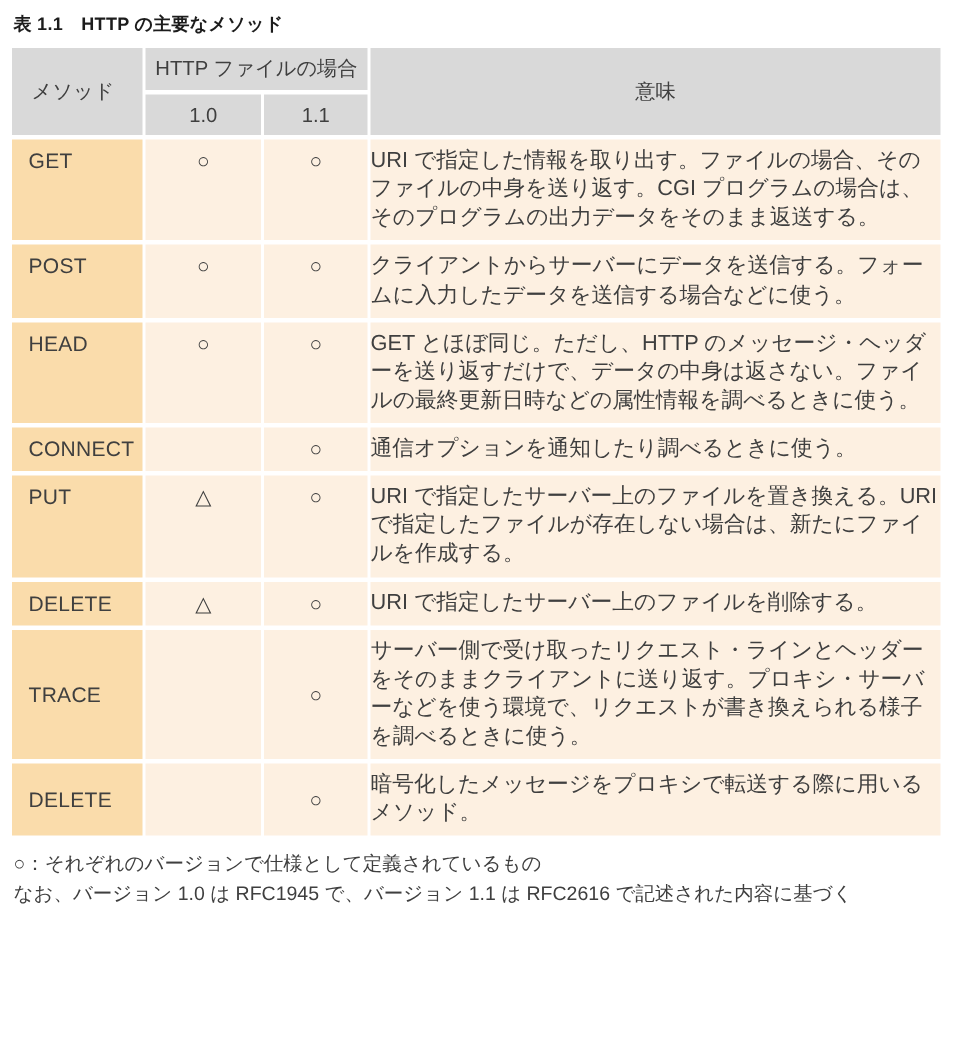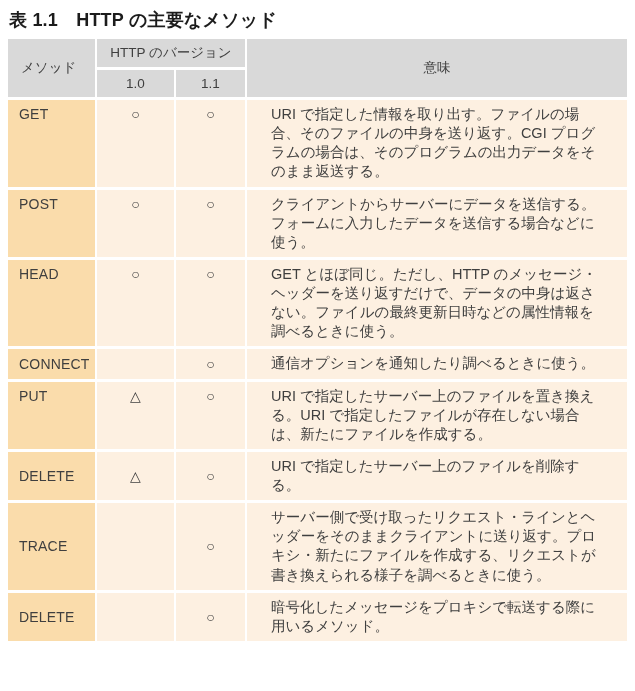--- a/index.html
+++ b/index.html
@@ -13,21 +13,21 @@
   html, body {
     width: 635px;
     height: 691px;
     overflow: hidden;
     background: #ffffff;
     font-family: "Liberation Sans", "DejaVu Sans", sans-serif;
     color: var(--text);
   }
   .page { width: 635px; height: 691px; position: relative; }
   .title {
-    font-size: 18px;
+    font-size: 12px;
     font-weight: bold;
     color: var(--title-color);
     padding: 8px 0 4px 9px;
     letter-spacing: 0.2px;
   }
   table.http-table {
     border-collapse: separate;
     border-spacing: 2px 3px;
     table-layout: fixed;
     width: 623px;
@@ -47,21 +47,21 @@
   }
   th.method-th {
     text-align: left;
     padding-left: 13px;
   }
   th.version-th { height: 28px; }
   th.sub-th     { height: 27px; }
   td {
     font-size: 14.5px;
     line-height: 1.32;
-    padding: 5px 24px;
+    padding: 5px 0;
   }
   td.method-cell {
     background: var(--method-col-bg);
     padding-left: 11px;
     font-size: 14px;
     letter-spacing: 0.2px;
   }
   td.mark-cell {
     background: var(--cell-bg);
     text-align: center;
@@ -93,21 +93,21 @@
   <table class="http-table">
     <colgroup>
       <col class="col-method">
       <col class="col-v10">
       <col class="col-v11">
       <col class="col-meaning">
     </colgroup>
     <thead>
       <tr>
         <th rowspan="2" class="method-th">メソッド</th>
-        <th colspan="2" class="version-th">HTTP のバージョン</th>
+        <th colspan="2" class="version-th">HTTP ファイルの場合</th>
         <th rowspan="2" class="meaning-th">意味</th>
       </tr>
       <tr>
         <th class="sub-th">1.0</th>
         <th class="sub-th">1.1</th>
       </tr>
     </thead>
     <tbody>
         <tr class="valign-top">
       <td class="method-cell">GET</td>
@@ -142,27 +142,29 @@
         <tr class="valign-middle">
       <td class="method-cell">DELETE</td>
       <td class="mark-cell">△</td>
       <td class="mark-cell">○</td>
       <td class="meaning-cell">URI で指定したサーバー上のファイルを削除する。</td>
     </tr>
         <tr class="valign-middle">
       <td class="method-cell">TRACE</td>
       <td class="mark-cell"></td>
       <td class="mark-cell">○</td>
-      <td class="meaning-cell">サーバー側で受け取ったリクエスト・ラインとヘッダーをそのままクライアントに送り返す。プロキシ・新たにファイルを作成する、リクエストが書き換えられる様子を調べるときに使う。</td>
+      <td class="meaning-cell">サーバー側で受け取ったリクエスト・ラインとヘッダーをそのままクライアントに送り返す。プロキシ・サーバーなどを使う環境で、リクエストが書き換えられる様子を調べるときに使う。</td>
     </tr>
         <tr class="valign-middle">
       <td class="method-cell">DELETE</td>
       <td class="mark-cell"></td>
       <td class="mark-cell">○</td>
       <td class="meaning-cell">暗号化したメッセージをプロキシで転送する際に用いるメソッド。</td>
     </tr>
       </tbody>
   </table>
 
   <div class="footnotes">
+    <div class="footnote">○：それぞれのバージョンで仕様として定義されているもの</div>
+    <div class="footnote">なお、バージョン 1.0 は RFC1945 で、バージョン 1.1 は RFC2616 で記述された内容に基づく</div>
   </div>
 
 </div>
 
 </body></html>

